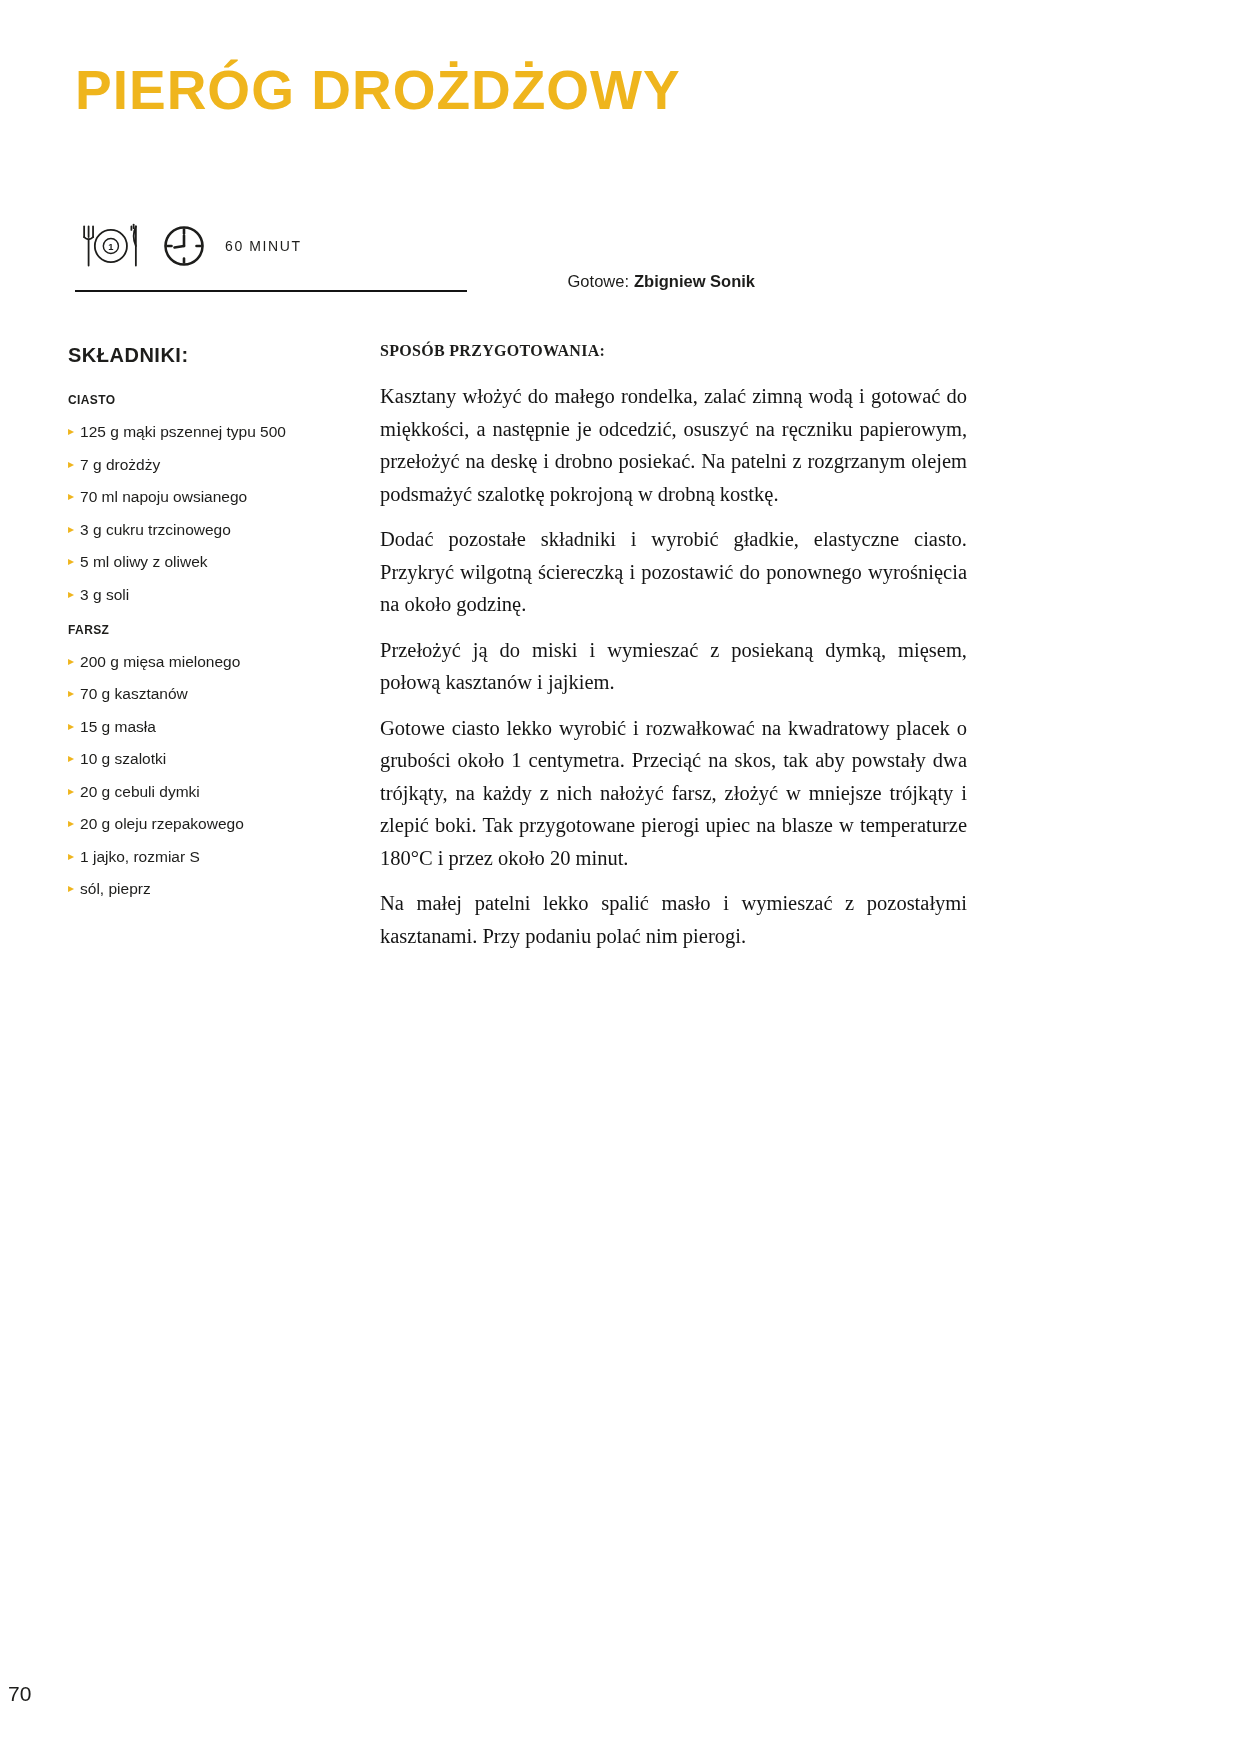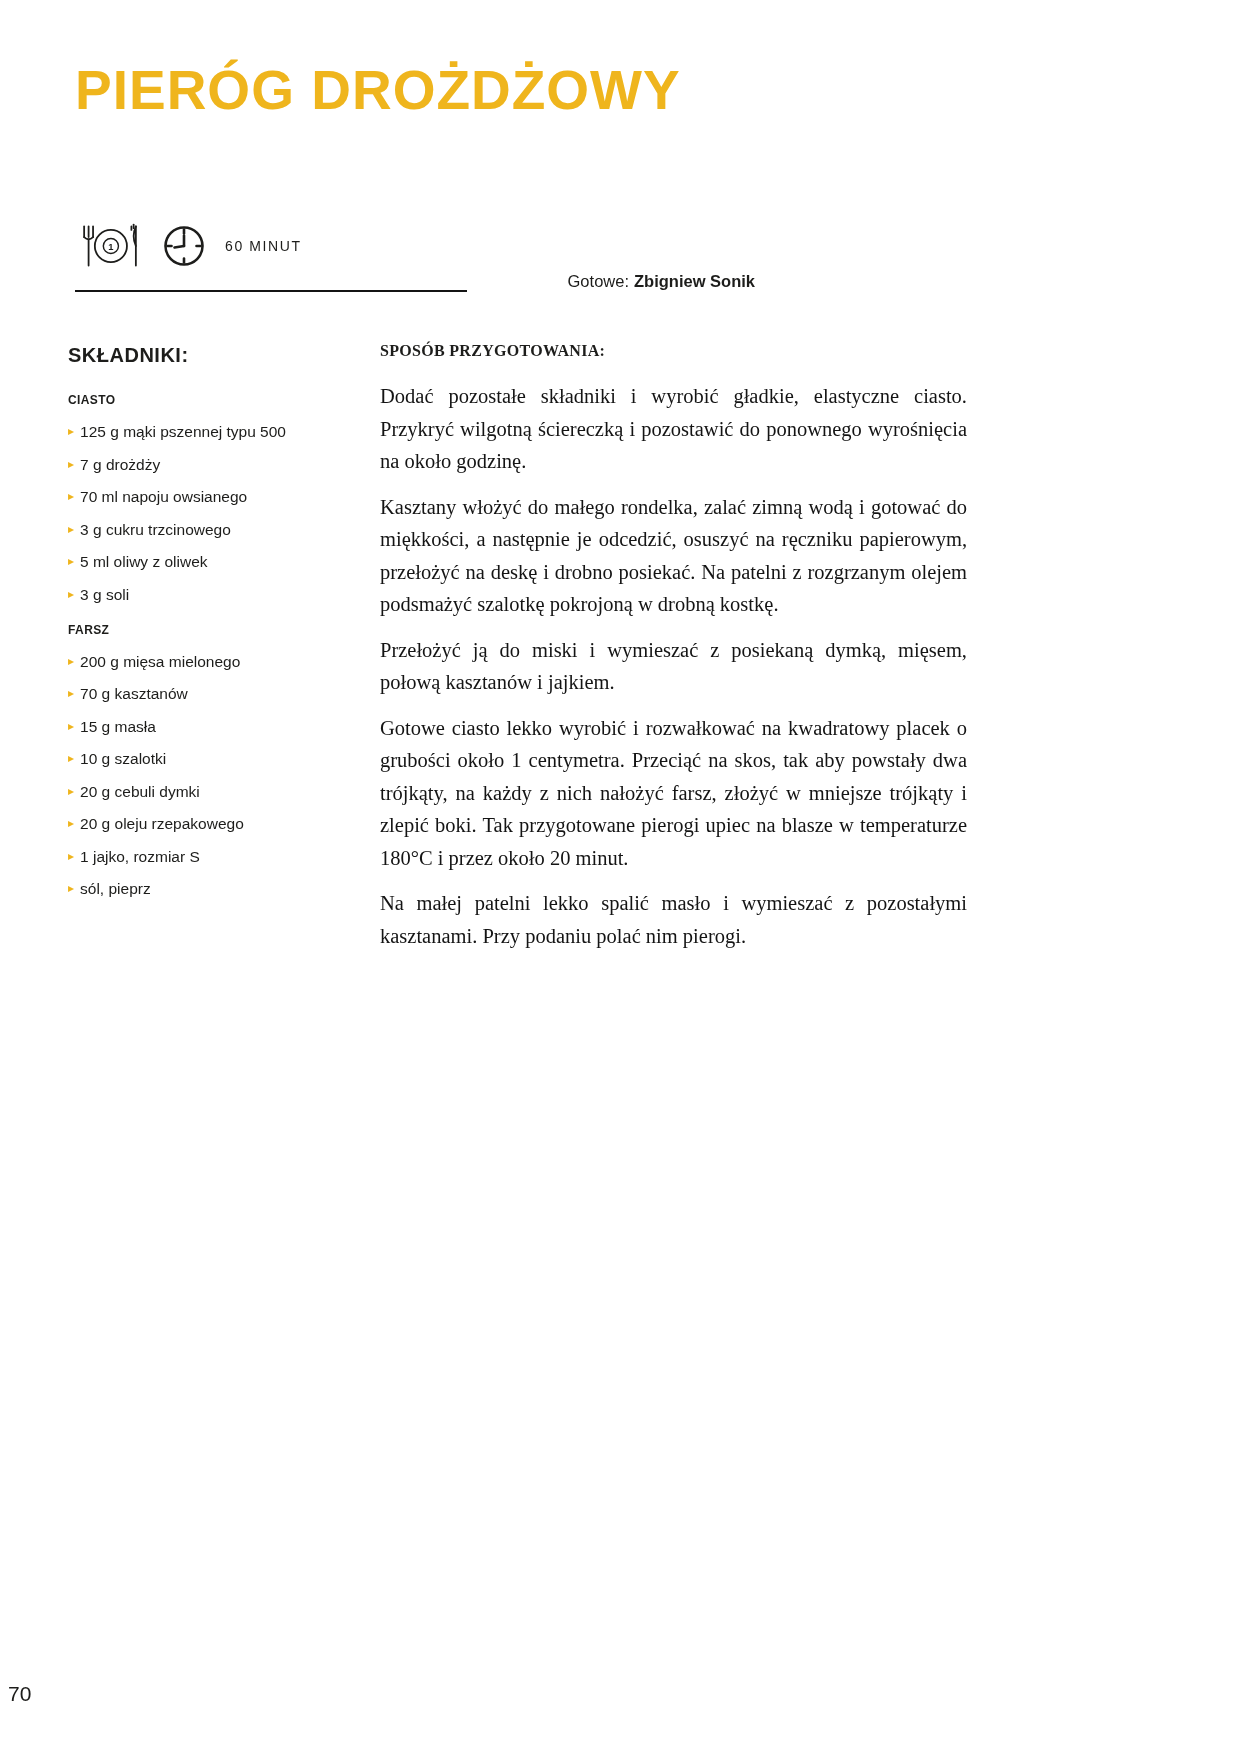--- a/index.html
+++ b/index.html
@@ -243,22 +243,22 @@
         <li>
             <span class="bullet">▸</span>
             <span>sól, pieprz</span>
           </li>
       </ul>
     </div>
   </aside>
 
   <section class="preparation">
     <h3>SPOSÓB PRZYGOTOWANIA:</h3>
+    <p>Kasztany włożyć do małego rondelka, zalać zimną wodą i gotować do miękkości, a następnie je odcedzić, osuszyć na ręczniku papierowym, przełożyć na deskę i drobno posiekać. Na patelni z rozgrzanym olejem podsmażyć szalotkę pokrojoną w drobną kostkę.</p>
     <p>Dodać pozostałe składniki i wyrobić gładkie, elastyczne ciasto. Przykryć wilgotną ściereczką i pozostawić do ponownego wyrośnięcia na około godzinę.</p>
-    <p>Kasztany włożyć do małego rondelka, zalać zimną wodą i gotować do miękkości, a następnie je odcedzić, osuszyć na ręczniku papierowym, przełożyć na deskę i drobno posiekać. Na patelni z rozgrzanym olejem podsmażyć szalotkę pokrojoną w drobną kostkę.</p>
     <p>Przełożyć ją do miski i wymieszać z posiekaną dymką, mięsem, połową kasztanów i jajkiem.</p>
     <p>Gotowe ciasto lekko wyrobić i rozwałkować na kwadratowy placek o grubości około 1 centymetra. Przeciąć na skos, tak aby powstały dwa trójkąty, na każdy z nich nałożyć farsz, złożyć w mniejsze trójkąty i zlepić boki. Tak przygotowane pierogi upiec na blasze w temperaturze 180°C i przez około 20 minut.</p>
     <p>Na małej patelni lekko spalić masło i wymieszać z pozostałymi kasztanami. Przy podaniu polać nim pierogi.</p>
   </section>
 
   <div class="page-number">70</div>
 
 </div>
 
 </body></html>

